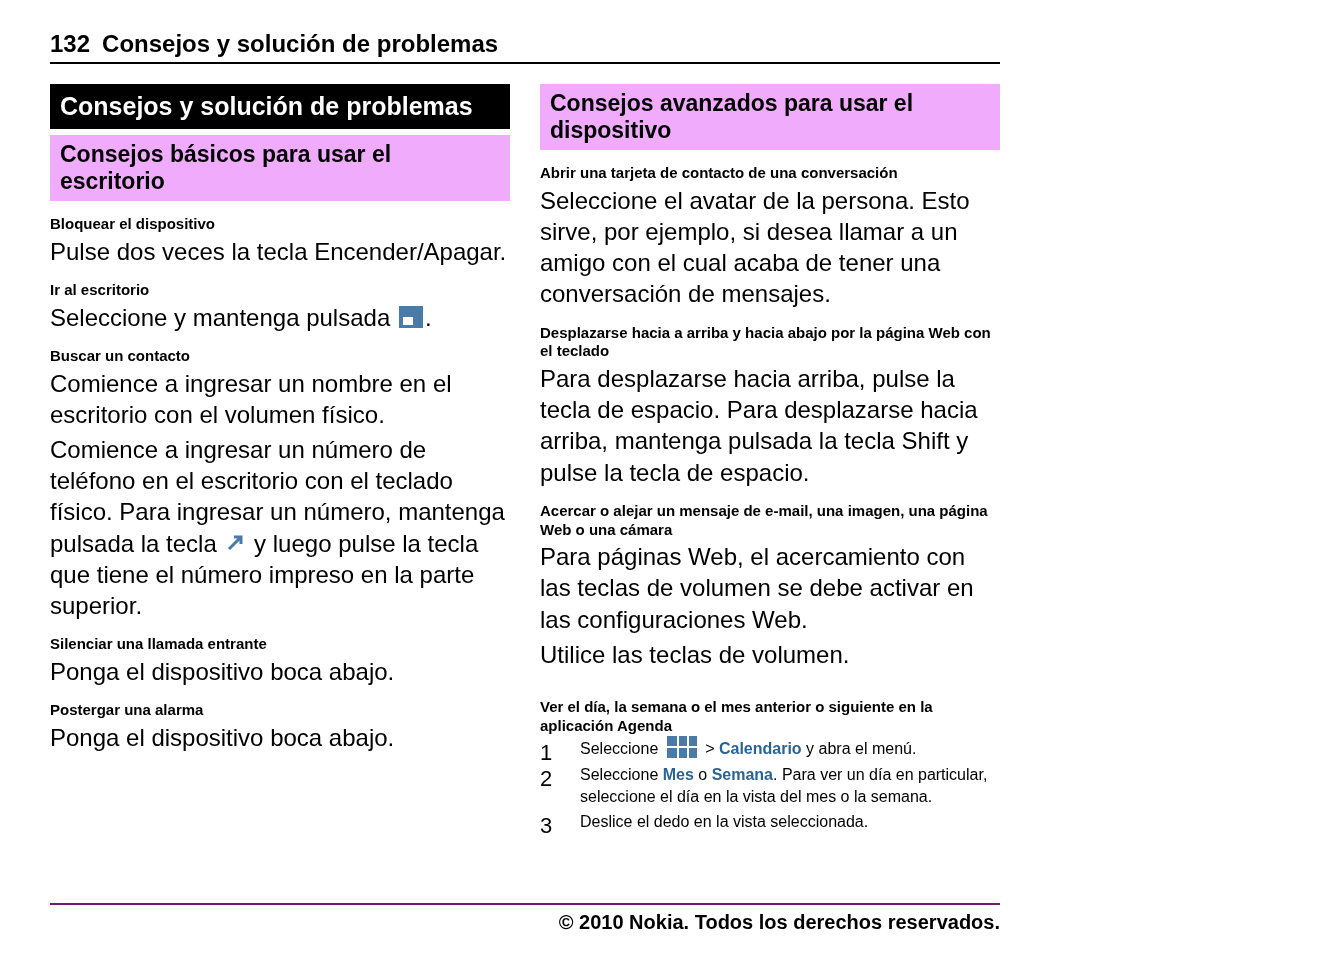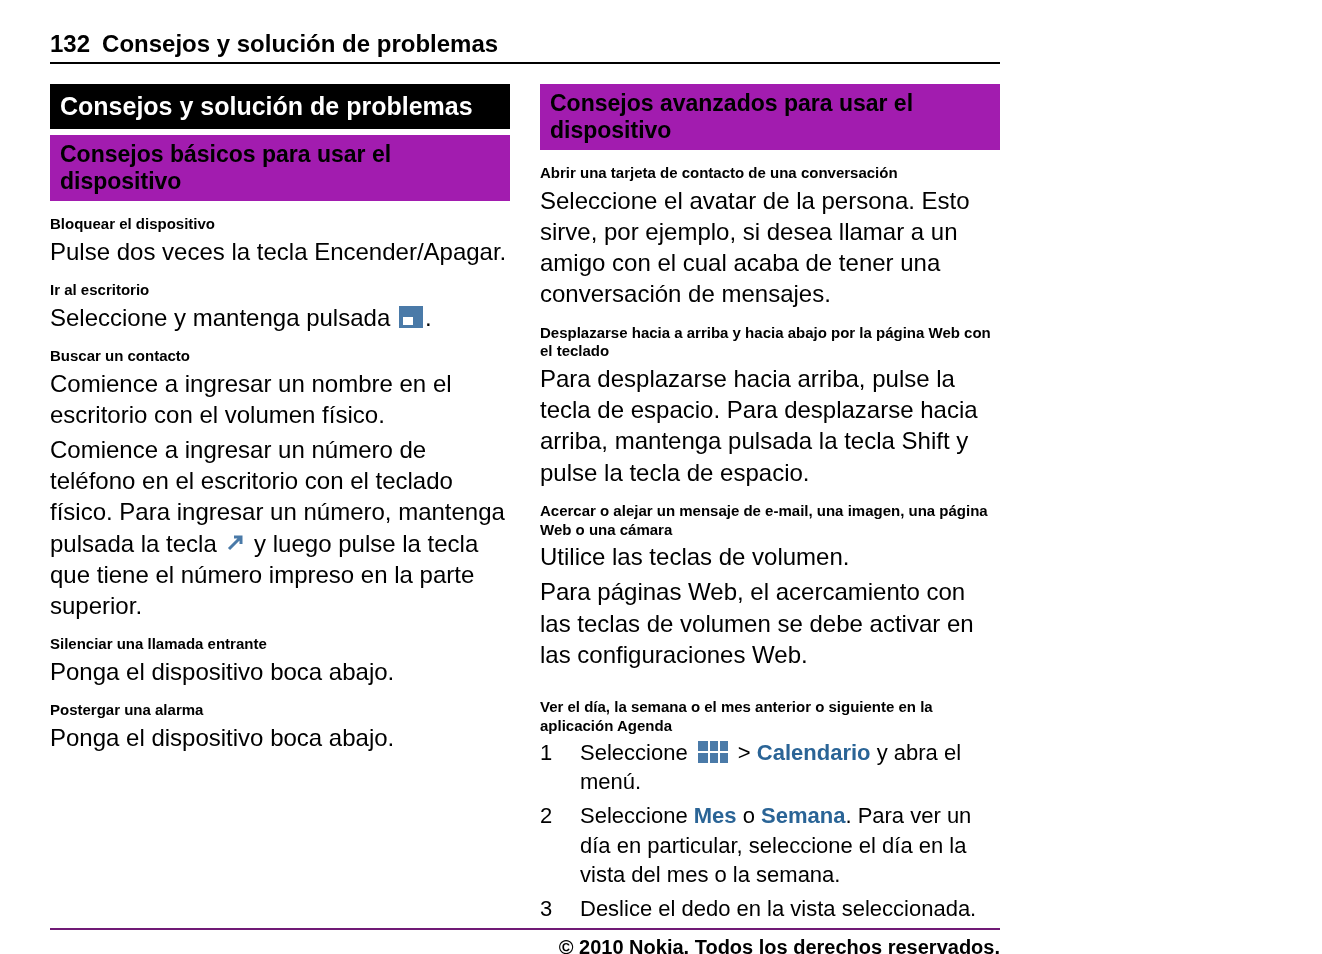--- a/index.html
+++ b/index.html
@@ -45,21 +45,21 @@
   }
   .chapter-title {
     background: #000;
     color: #fff;
     font-size: 25px;
     font-weight: bold;
     padding: 8px 10px;
     margin: 0 0 6px 0;
   }
   .sub-title {
-    background: #a21caf;
+    background: #f0abfc;
     color: #000;
     font-size: 23px;
     font-weight: bold;
     padding: 6px 10px;
     margin: 0 0 14px 0;
   }
   .h4 {
     font-size: 15px;
     font-weight: bold;
     margin: 14px 0 2px 0;
@@ -130,21 +130,21 @@
   }
   .link { color: #2a6496; font-weight: bold; }
   ol.steps {
     list-style: none;
     padding: 0;
     margin: 0;
     counter-reset: step;
   }
   ol.steps li {
     counter-increment: step;
-    font-size: 22px;
+    font-size: 16px;
     line-height: 1.35;
     padding-left: 40px;
     position: relative;
     margin-bottom: 4px;
   }
   ol.steps li::before {
     content: counter(step);
     position: absolute;
     left: 0;
     top: 0;
@@ -164,21 +164,21 @@
 <div class="page">
   <div class="header">
     <span class="page-num">132</span>
     <span class="header-title">Consejos y solución de problemas</span>
   </div>
 
   <div class="content">
 
     <div class="col">
       <div class="chapter-title">Consejos y solución de problemas</div>
-      <div class="sub-title">Consejos básicos para usar el dispositivo</div>
+      <div class="sub-title">Consejos básicos para usar el escritorio</div>
 
       <div class="h4">Bloquear el dispositivo</div>
       <div class="p">Pulse dos veces la tecla Encender/Apagar.</div>
 
       <div class="h4">Ir al escritorio</div>
       <div class="p">
         <span>Seleccione y mantenga pulsada </span><span class="home-icon"></span><span>.</span>
       </div>
 
       <div class="h4">Buscar un contacto</div>
@@ -200,22 +200,22 @@
     <div class="col">
       <div class="sub-title">Consejos avanzados para usar el dispositivo</div>
 
       <div class="h4">Abrir una tarjeta de contacto de una conversación</div>
       <div class="p">Seleccione el avatar de la persona. Esto sirve, por ejemplo, si desea llamar a un amigo con el cual acaba de tener una conversación de mensajes.</div>
 
       <div class="h4">Desplazarse hacia a arriba y hacia abajo por la página Web con el teclado</div>
       <div class="p">Para desplazarse hacia arriba, pulse la tecla de espacio. Para desplazarse hacia arriba, mantenga pulsada la tecla Shift y pulse la tecla de espacio.</div>
 
       <div class="h4">Acercar o alejar un mensaje de e-mail, una imagen, una página Web o una cámara</div>
+      <div class="p">Para páginas Web, el acercamiento con las teclas de volumen se debe activar en las configuraciones Web.</div>
       <div class="p">Utilice las teclas de volumen.</div>
-      <div class="p">Para páginas Web, el acercamiento con las teclas de volumen se debe activar en las configuraciones Web.</div>
 
       <div class="h4" style="margin-top:28px">Ver el día, la semana o el mes anterior o siguiente en la aplicación Agenda</div>
       <ol class="steps">
         <li>
           <span>Seleccione </span><span class="grid-icon"></span><span> &gt; </span><span class="link">Calendario</span><span> y abra el menú.</span>
         </li>
         <li>
           <span>Seleccione </span><span class="link">Mes</span><span> o </span><span class="link">Semana</span><span>. Para ver un día en particular, seleccione el día en la vista del mes o la semana.</span>
         </li>
         <li>Deslice el dedo en la vista seleccionada.</li>

